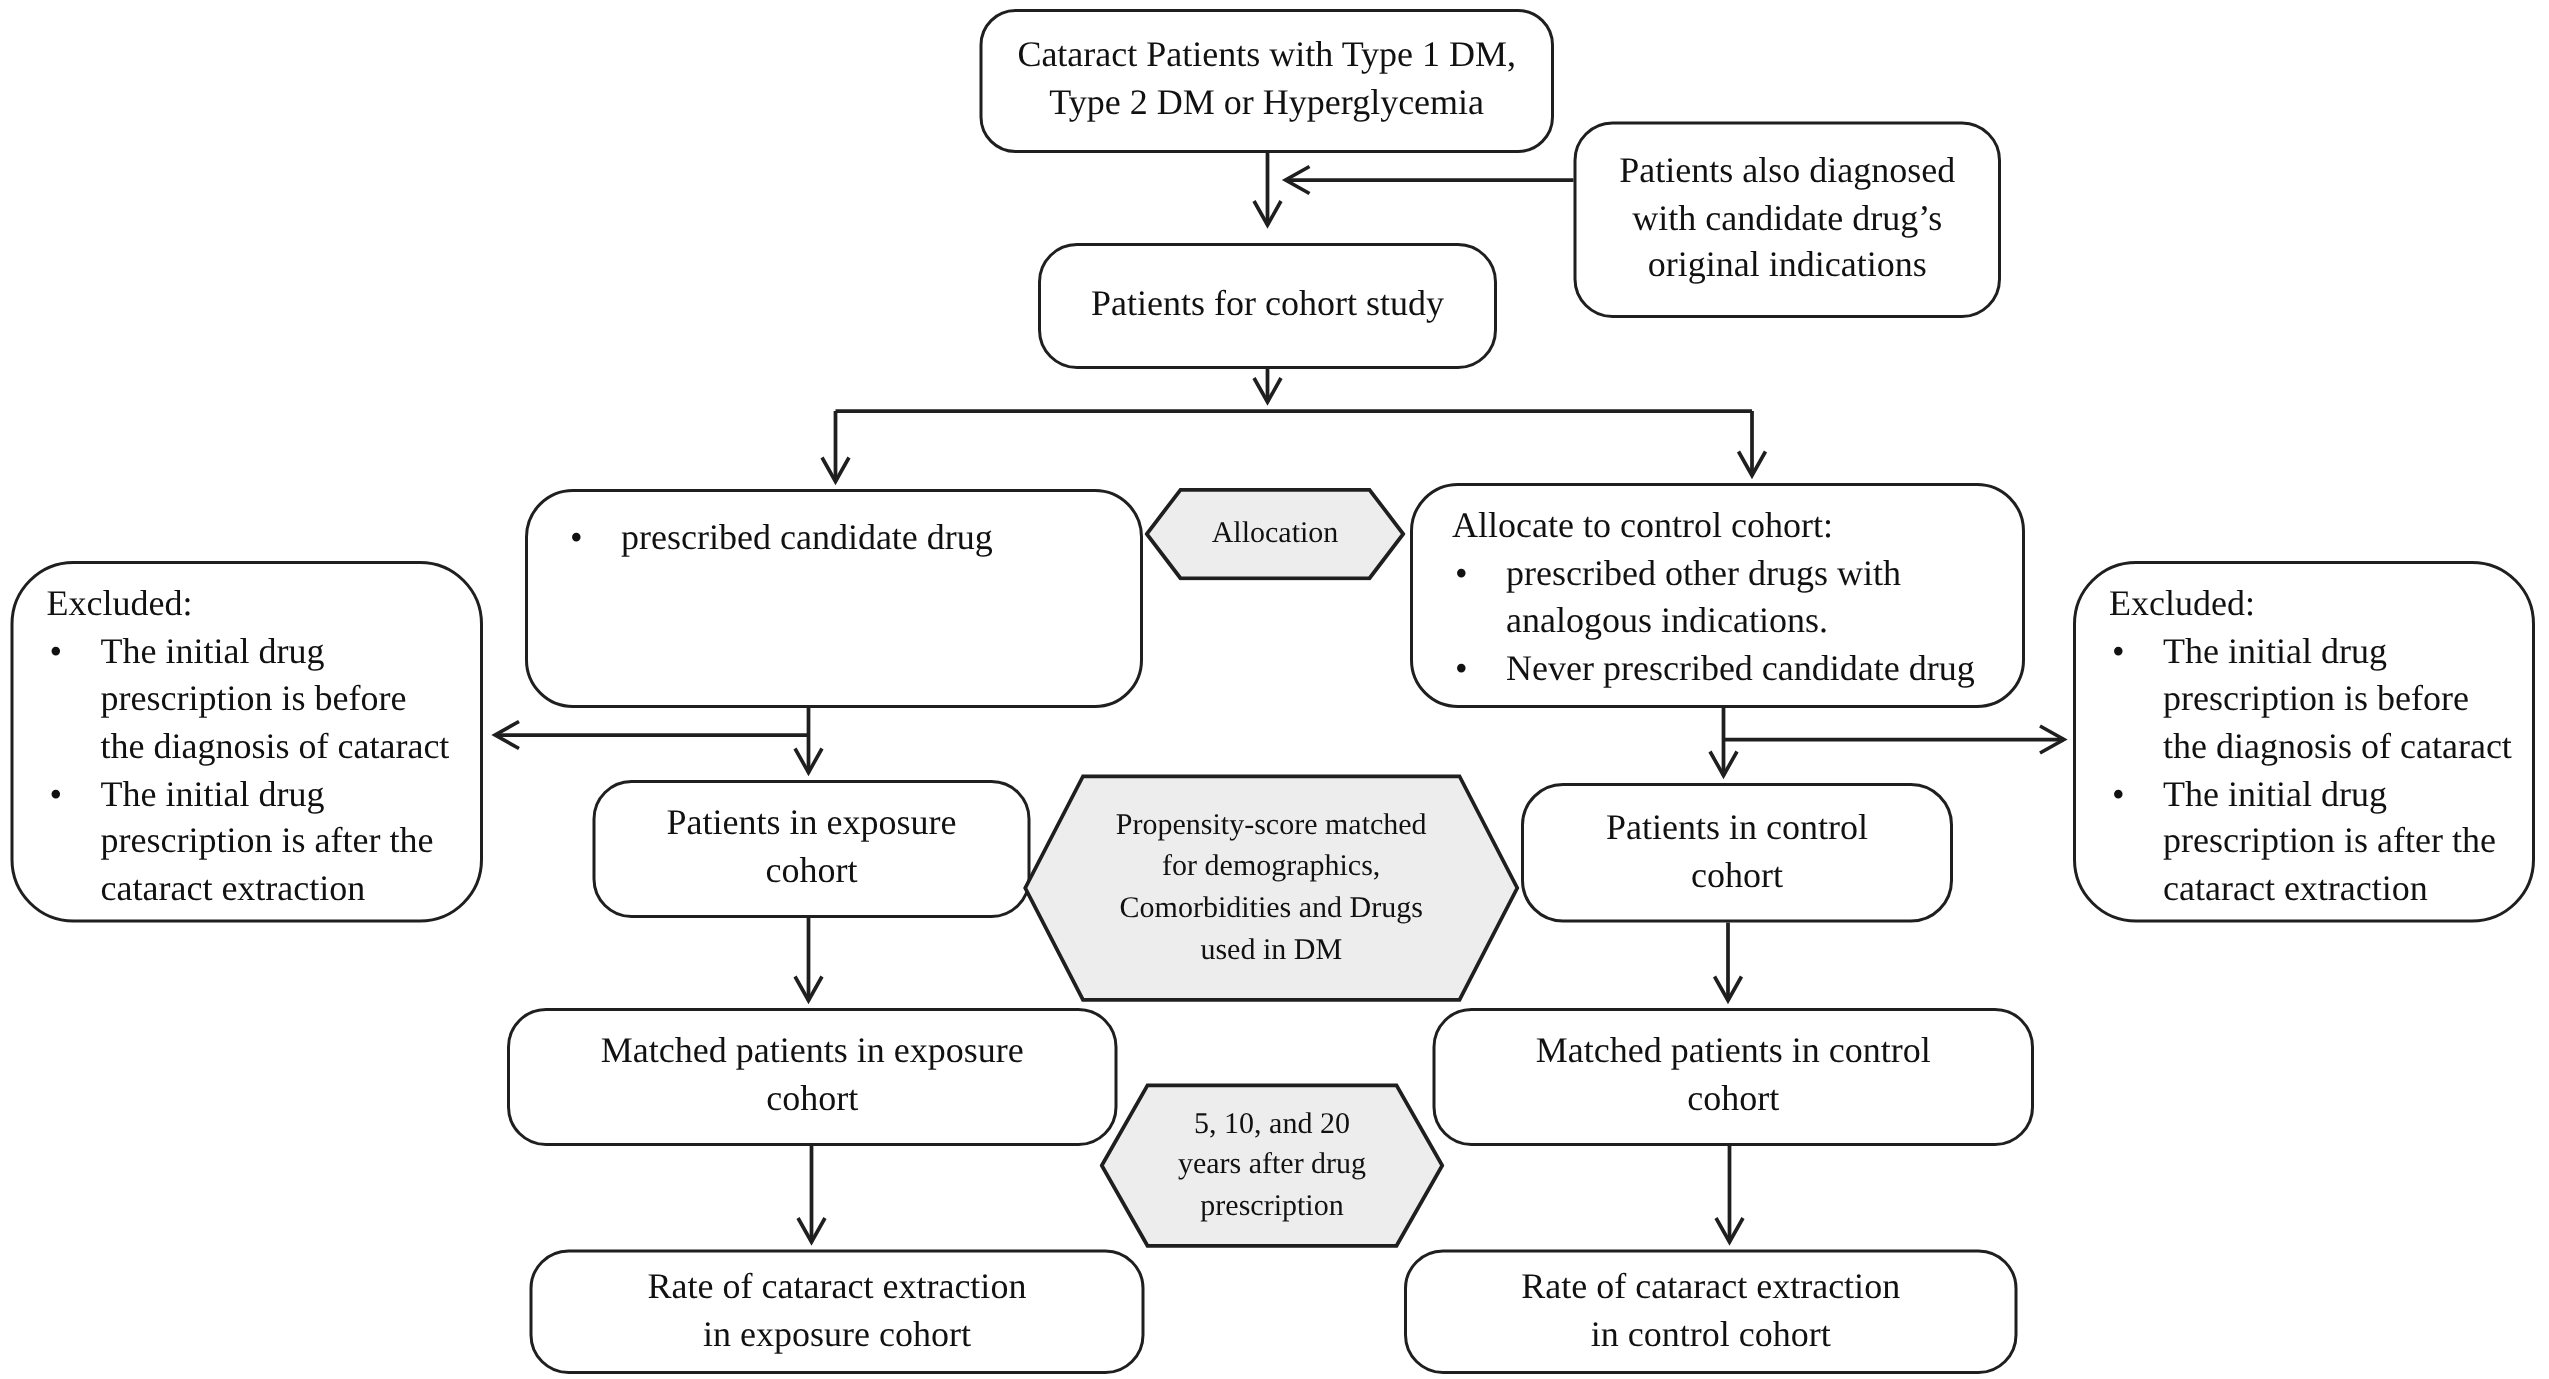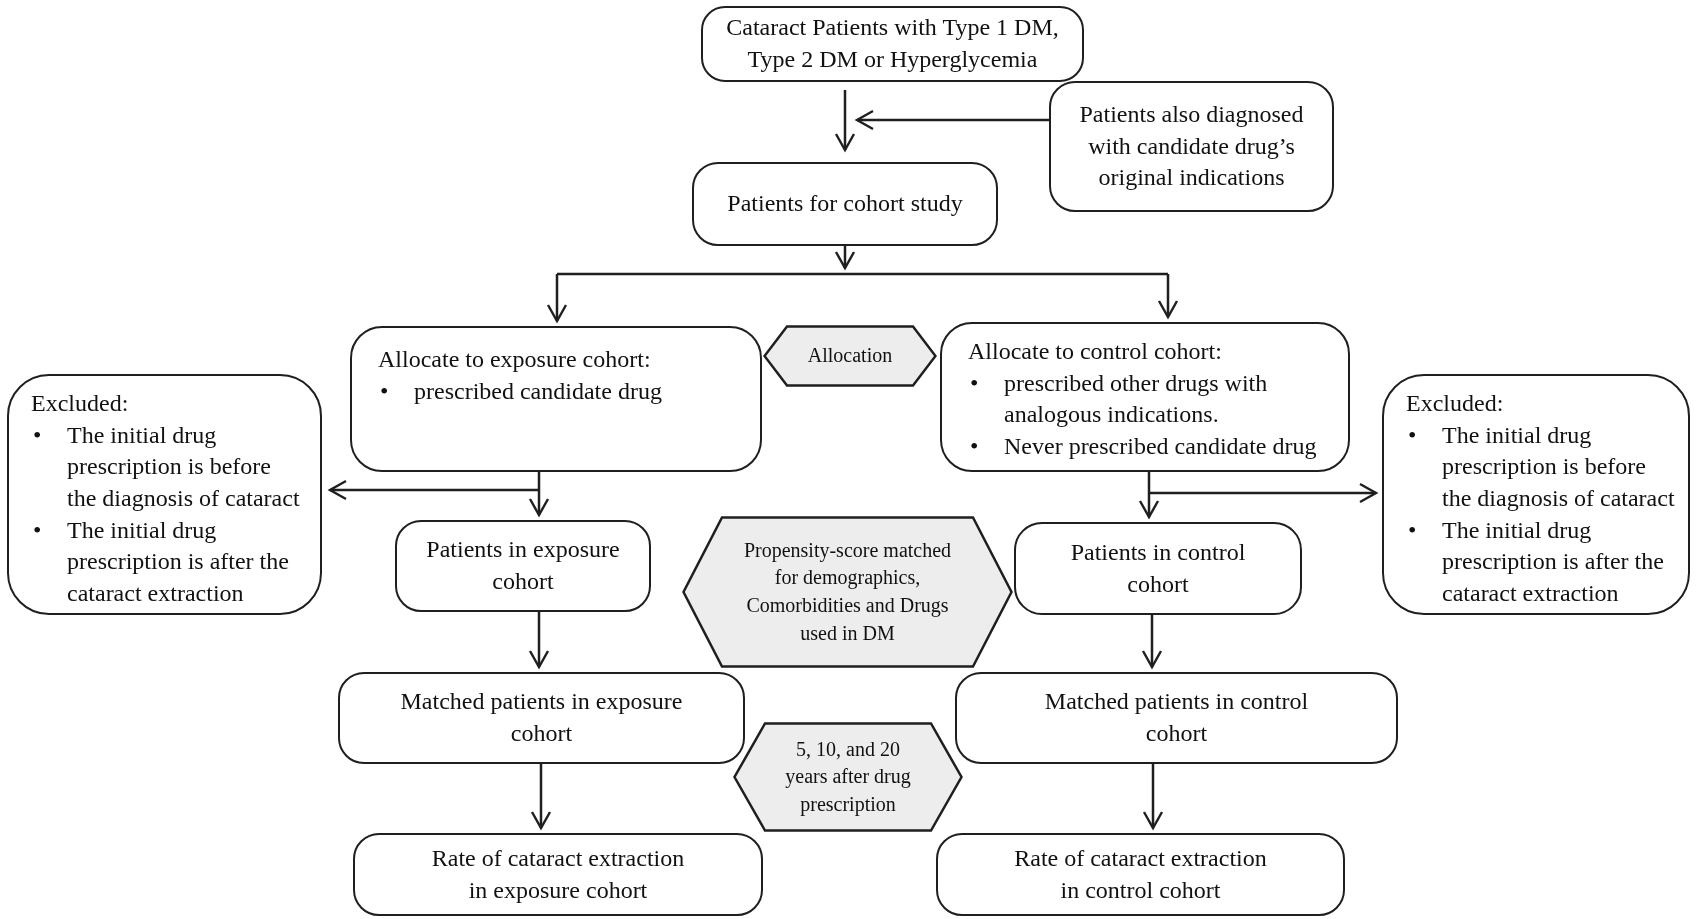--- a/index.html
+++ b/index.html
@@ -60,37 +60,36 @@
       <path d="M539,490 L330,490" marker-end="url(#arr)"></path>
       <path d="M1149,472 L1149,517" marker-end="url(#arr)"></path>
       <path d="M1149,493 L1376,493" marker-end="url(#arr)"></path>
       <path d="M539,612 L539,667" marker-end="url(#arr)"></path>
       <path d="M1152,615 L1152,667" marker-end="url(#arr)"></path>
       <path d="M541,764 L541,828" marker-end="url(#arr)"></path>
       <path d="M1153,764 L1153,828" marker-end="url(#arr)"></path>
     </g>
   </svg>
 
-  <div class="node center" style="left:653px;top:6px;width:383px;height:76px;border-radius:24px;margin-left:48px;">
+  <div class="node center" style="left:653px;top:6px;width:383px;height:96px;border-radius:24px;">
     <div class="ntext">Cataract Patients with Type 1 DM,
 Type 2 DM or Hyperglycemia</div>
   </div>
 
   <div class="node center" style="left:1049px;top:81px;width:285px;height:131px;border-radius:26px;">
     <div class="ntext">Patients also diagnosed
 with candidate drug’s
 original indications</div>
   </div>
 
   <div class="node center" style="left:692px;top:162px;width:306px;height:84px;border-radius:26px;">
     <div class="ntext">Patients for cohort study</div>
   </div>
 
   <div class="node list" style="left:350px;top:326px;width:412px;height:146px;border-radius:32px;padding-top:16px;">
-    <div class="ntitle">Allocate to exposure cohort:</div>
     <div class="bullet">
       <span class="dot">•</span>
       <span class="btext">prescribed candidate drug</span>
     </div>
   </div>
 
   <div class="node list" style="left:940px;top:322px;width:410px;height:150px;border-radius:32px;padding-top:12px;">
     <div class="ntitle">Allocate to control cohort:</div>
     <div class="bullet">
       <span class="dot">•</span>
@@ -128,36 +127,36 @@
 the diagnosis of cataract</span>
     </div>
     <div class="bullet">
       <span class="dot">•</span>
       <span class="btext">The initial drug
 prescription is after the
 cataract extraction</span>
     </div>
   </div>
 
-  <div class="node center" style="left:395px;top:520px;width:256px;height:92px;border-radius:26px;">
+  <div class="node center" style="left:395px;top:520px;width:292px;height:92px;border-radius:26px;">
     <div class="ntext">Patients in exposure
 cohort</div>
   </div>
 
   <div class="node center" style="left:1014px;top:522px;width:288px;height:93px;border-radius:28px;">
     <div class="ntext">Patients in control
 cohort</div>
   </div>
 
   <div class="node center" style="left:338px;top:672px;width:407px;height:92px;border-radius:26px;">
     <div class="ntext">Matched patients in exposure
 cohort</div>
   </div>
 
-  <div class="node center" style="left:955px;top:672px;width:443px;height:92px;border-radius:26px;">
+  <div class="node center" style="left:955px;top:672px;width:401px;height:92px;border-radius:26px;">
     <div class="ntext">Matched patients in control
 cohort</div>
   </div>
 
   <div class="node center" style="left:353px;top:833px;width:410px;height:83px;border-radius:26px;">
     <div class="ntext">Rate of cataract extraction
 in exposure cohort</div>
   </div>
 
   <div class="node center" style="left:936px;top:833px;width:409px;height:83px;border-radius:26px;">

